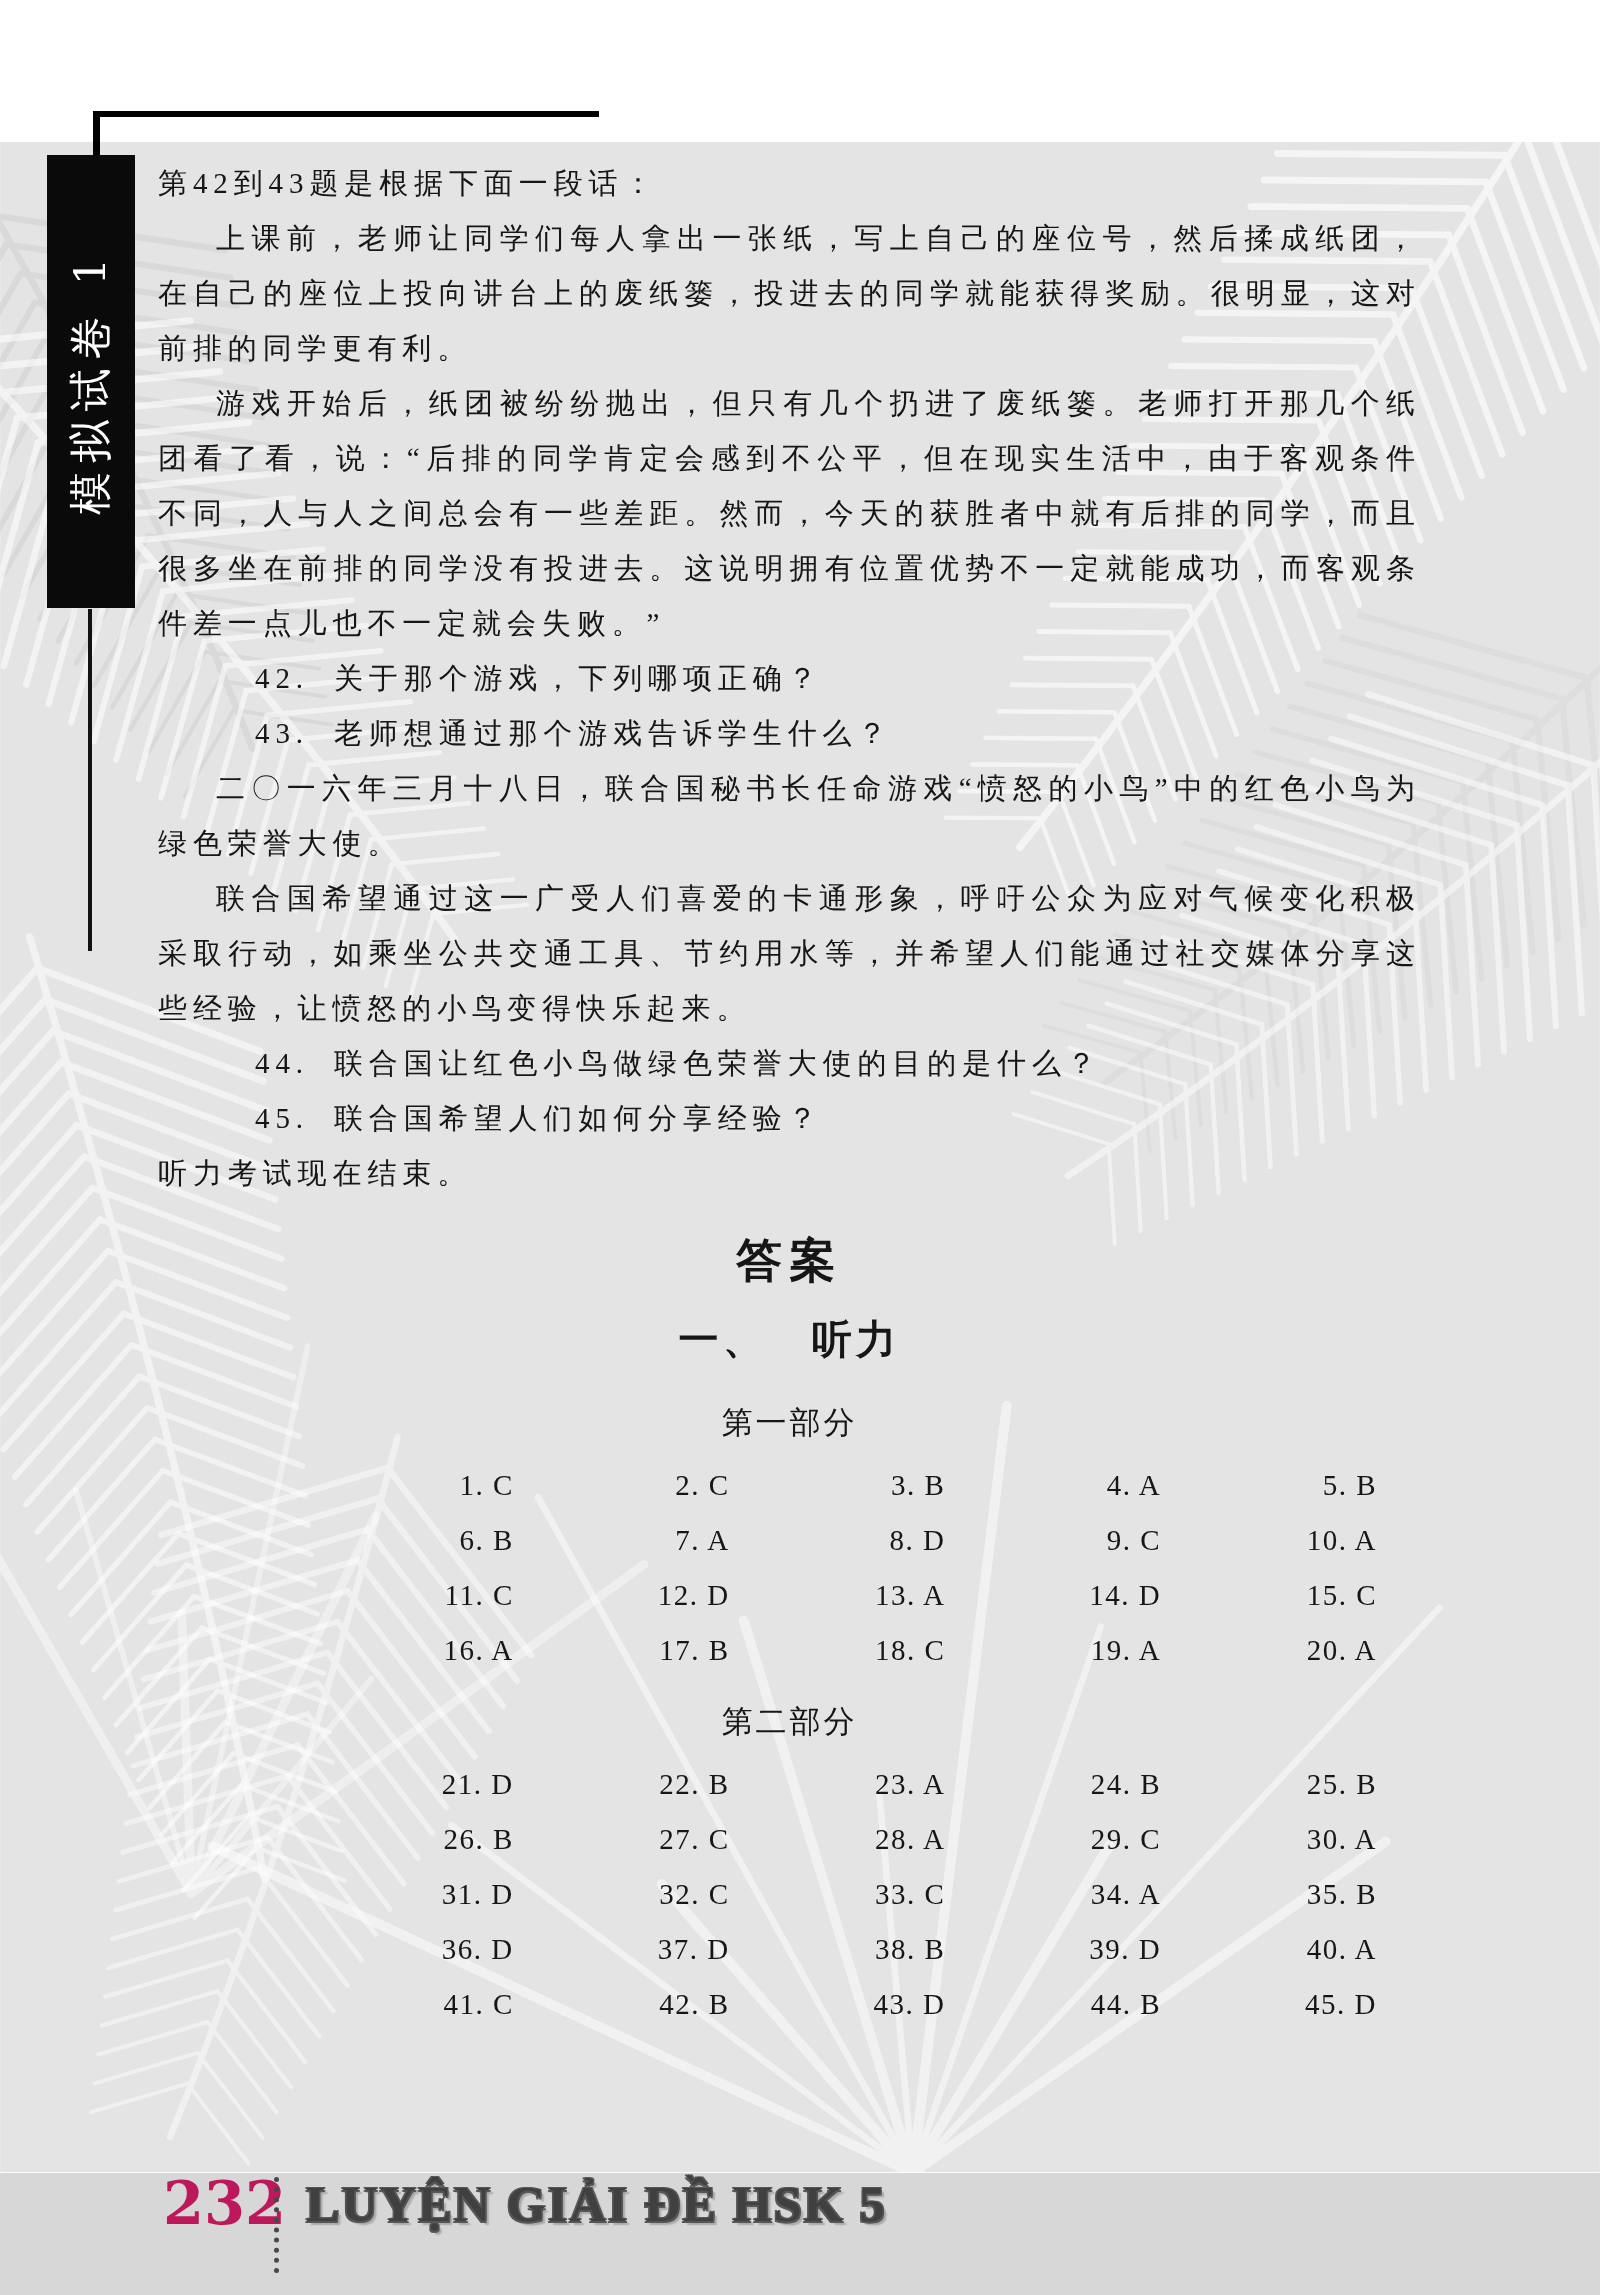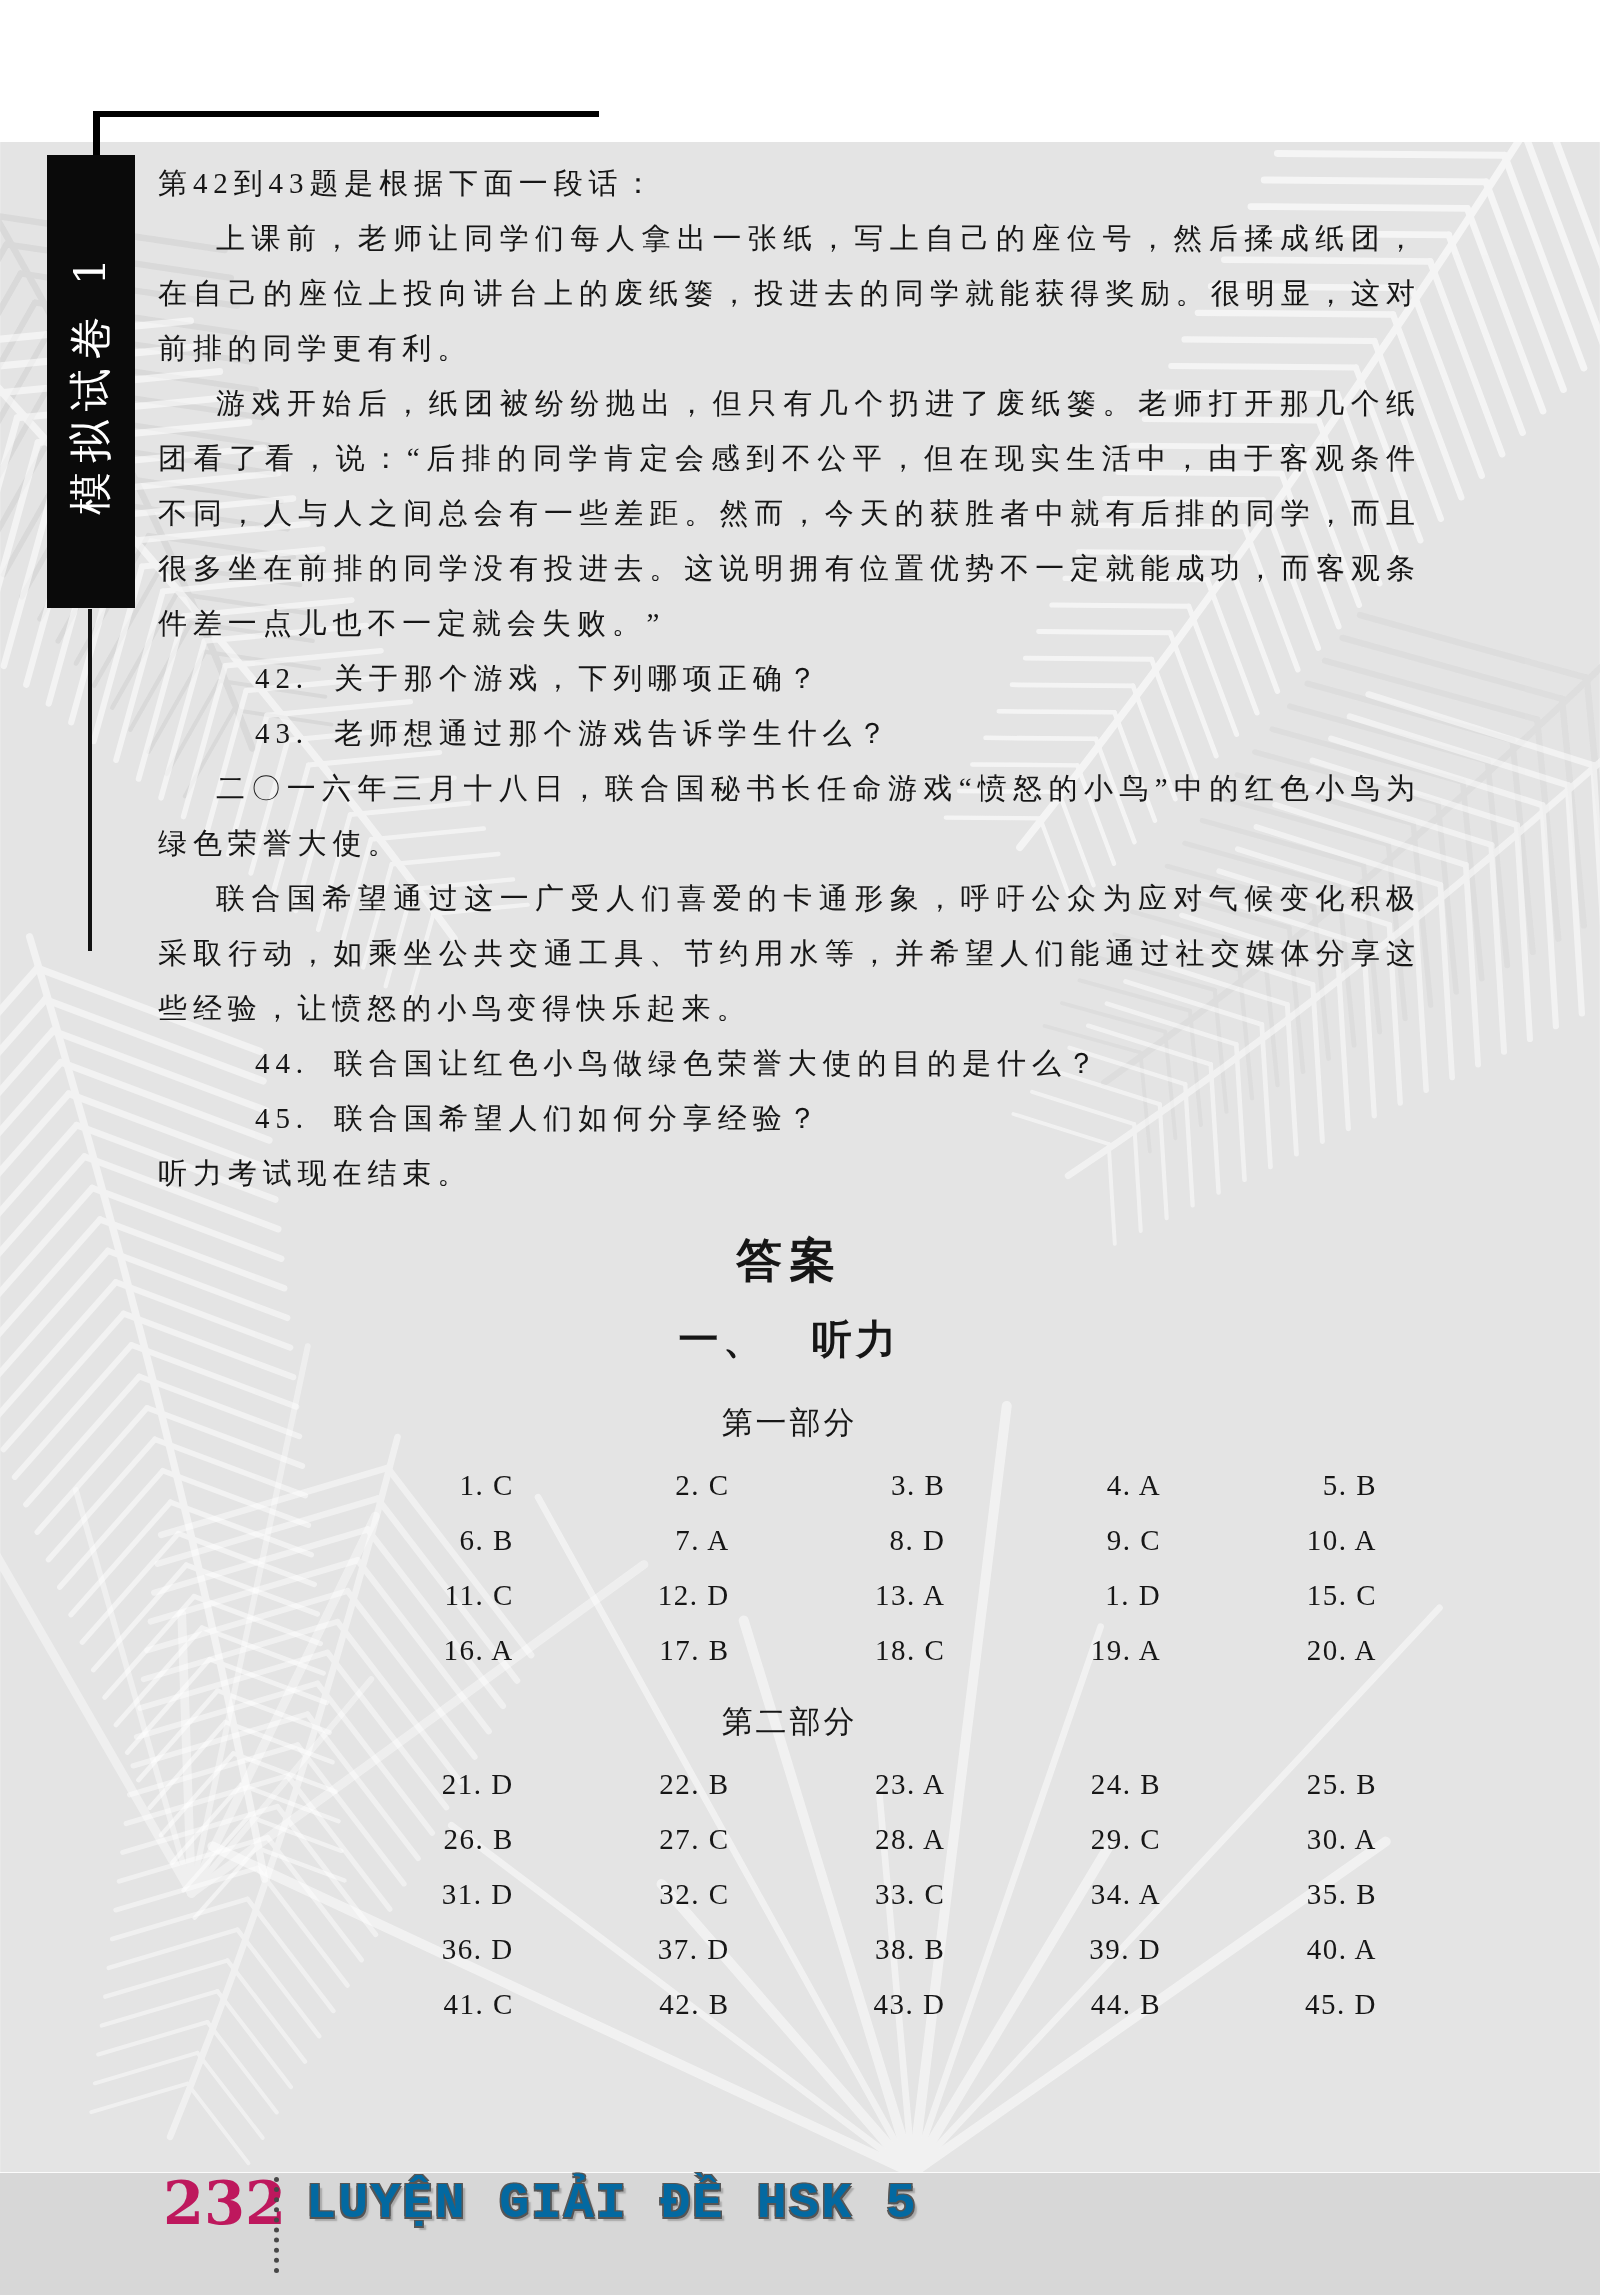--- a/index.html
+++ b/index.html
@@ -70,22 +70,22 @@
   .pageno {
     position:absolute; left:163px; top:-5.9px; font-size:59px; line-height:74px;
     font-weight:bold; color:#be185d; font-family:"DejaVu Serif","Liberation Serif",serif;
   }
   .dotline {
     position:absolute; left:274px; top:4.4px; height:96px; width:0;
     border-left:5.2px dotted #474747;
   }
   .book-title {
     position:absolute; left:306px; top:-2.9px; font-size:50px; line-height:68px;
-    font-weight:bold; letter-spacing:2.2px; color:#0369a1;
-    font-family:Liberation Mono, monospace;
+    font-weight:bold; letter-spacing:2.2px; color:#404040;
+    font-family:Liberation Serif, serif;
     text-shadow:-1.5px -1.5px 0 #565656, 1.5px -1.5px 0 #565656,
                 -1.5px 1.5px 0 #565656, 1.5px 1.5px 0 #565656, 3.7px 3.7px 1.5px #a9a9a9;
   }
 </style>
 </head>
 <body>
 
 <div class="page">
 
   <svg class="wm" width="1600" height="2295" aria-hidden="true" viewBox="0 0 2174 3119">
@@ -501,21 +501,21 @@
         <span class="ans">4. A</span>
         <span class="ans">5. B</span>
         <span class="ans">6. B</span>
         <span class="ans">7. A</span>
         <span class="ans">8. D</span>
         <span class="ans">9. C</span>
         <span class="ans">10. A</span>
         <span class="ans">11. C</span>
         <span class="ans">12. D</span>
         <span class="ans">13. A</span>
-        <span class="ans">1. D</span>
+        <span class="ans">14. D</span>
         <span class="ans">15. C</span>
         <span class="ans">16. A</span>
         <span class="ans">17. B</span>
         <span class="ans">18. C</span>
         <span class="ans">19. A</span>
         <span class="ans">20. A</span>
       </div>
 
     <h3 class="part-h second">第二部分</h3>
     <div class="ans-grid">

